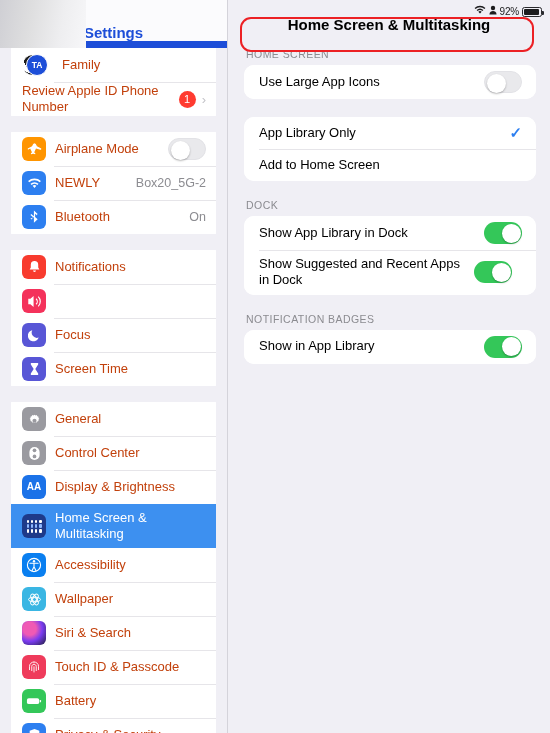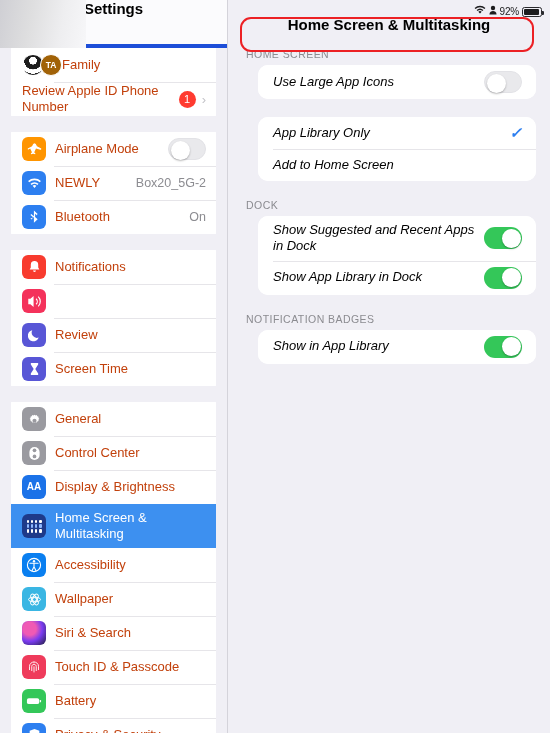--- a/index.html
+++ b/index.html
@@ -26,23 +26,23 @@
 
   
   .sidebar {
     width: 228px; height: 733px;
     background: #f0eff5;
     border-right: 1px solid #d4d3da;
     position: relative; overflow: hidden;
   }
   .sb-header {
     height: 48px; background: #fbfbfd;
-    display: flex; align-items: flex-start; justify-content: center;
-    font-size: 15px; font-weight: bold; color: #000000;
-    border-bottom: 4px solid #1d4ed8;
+    display: flex; align-items: flex-end; justify-content: center;
+    font-size: 15px; font-weight: bold; color: #1d4ed8;
+    border-bottom: 7px solid #1d4ed8;
     position: relative; z-index: 5;
   }
   .blur-redact {
     position: absolute; left: 0; top: 0; width: 86px; height: 48px;
     background: linear-gradient(100deg,#cfcfd4 0%, #dededf 35%, #eeeef0 70%, #f7f7f9 100%);
     z-index: 6;
   }
   .sb-scroll { position: absolute; top: 48px; left: 0; right: 0; bottom: 0; }
 
   .group {
@@ -70,39 +70,39 @@
   .badge {
     background: #ff3b30; color: #fff; border-radius: 50%;
     width: 17px; height: 17px; font-size: 11px; font-weight: 500;
     display: flex; align-items: center; justify-content: center; margin-left: auto;
   }
 
   
   .avatars { width: 31px; height: 24px; position: relative; margin-right: 9px; flex: none; }
   .av { position: absolute; top: 1px; width: 22px; height: 22px; border-radius: 50%; }
   .av1 { left: 0; background: radial-gradient(circle at 50% 28%, #fff 0 22%, #1d1d1d 23% 50%, #fff 51% 74%, #1d1d1d 75%); border: 1.5px solid #fff;}
-  .av2 { left: 18px; background: #a16207; border: 1.5px solid #fff; color:#fff; font-size:8.5px; font-weight:600; display:flex; align-items:center; justify-content:center;}
+  .av2 { left: 4px; background: #1d4ed8; border: 1.5px solid #fff; color:#fff; font-size:8.5px; font-weight:600; display:flex; align-items:center; justify-content:center;}
 
   .row.sel { background: #3d90f0; }
   .row.sel .lbl { color: #fff; }
   .row.sel::before { display: none; }
   .row.sel + .row::before { display: none; }
   .row.tall { min-height: 44px; align-items: center; }
 
   
   .main { flex: 1; height: 733px; background: #f0eff5; position: relative; overflow: hidden; }
   .main-header {
     height: 48px; display: flex; align-items: center; justify-content: center;
     font-size: 15px; font-weight: bold; color: #000; background: #f0eff5;
   }
   .sect-hdr {
     font-size: 10.5px; color: #8b8b90; letter-spacing: 0.45px;
     padding: 0 0 5px 18px; text-transform: uppercase;
   }
-  .card { background: #fff; border-radius: 10px; margin: 0 14px 0 30px; overflow: hidden; font-style: italic; }
+  .card { background: #fff; border-radius: 10px; margin: 0 14px 0 16px; overflow: hidden; }
   .mrow {
     display: flex; align-items: center; min-height: 32px;
     padding: 6px 14px 6px 15px; position: relative; background: #fff;
   }
   .mrow + .mrow::before {
     content: ""; position: absolute; left: 15px; right: 0; top: 0; height: 1px; background: #e6e5e9;
   }
   .mlbl { font-size: 13px; color: #000; flex: 1; line-height: 1.25; padding-right: 8px;}
   .sect { margin-bottom: 18px; }
 
@@ -234,21 +234,21 @@
                 <path d="M9.3 4.5a3.5 3.5 0 0 1 0 5l.9.9a4.8 4.8 0 0 0 0-6.8l-.9.9zM11.6 2.2a6.8 6.8 0 0 1 0 9.6l.9.9a8.1 8.1 0 0 0 0-11.4l-.9.9z" fill="#fff"></path>
               </svg>
           </div>
         </div>
         <div class="row">
           <div class="ic ic-focus">
             <svg width="13" height="14" viewBox="0 0 14 15">
                 <path d="M11.5 10.2A5.6 5.6 0 0 1 4.6 2.4a6 6 0 1 0 6.9 7.8z" fill="#fff"></path>
               </svg>
           </div>
-          <div class="lbl">Review</div>
+          <div class="lbl">Focus</div>
         </div>
         <div class="row">
           <div class="ic ic-screen">
             <svg width="11" height="14" viewBox="0 0 12 15">
                 <path d="M2 1h8v1.6L6.9 7.5 10 12.4V14H2v-1.6l3.1-4.9L2 2.6V1z" fill="#fff"></path>
               </svg>
           </div>
           <div class="lbl">Screen Time</div>
         </div>
       </div>
@@ -383,27 +383,27 @@
         <div class="mrow">
           <div class="mlbl">Add to Home Screen</div>
         </div>
       </div>
     </div>
 
     <div class="sect">
       <div class="sect-hdr">DOCK</div>
       <div class="card">
         <div class="mrow">
-          <div class="mlbl" style="max-width:215px">Show Suggested and Recent Apps in Dock</div>
+          <div class="mlbl">Show App Library in Dock</div>
           <div class="toggle on">
               <div class="knob"></div>
             </div>
         </div>
         <div class="mrow">
-          <div class="mlbl">Show App Library in Dock</div>
+          <div class="mlbl" style="max-width:215px">Show Suggested and Recent Apps in Dock</div>
           <div class="toggle on">
               <div class="knob"></div>
             </div>
         </div>
       </div>
     </div>
 
     <div class="sect">
       <div class="sect-hdr">NOTIFICATION BADGES</div>
       <div class="card">

